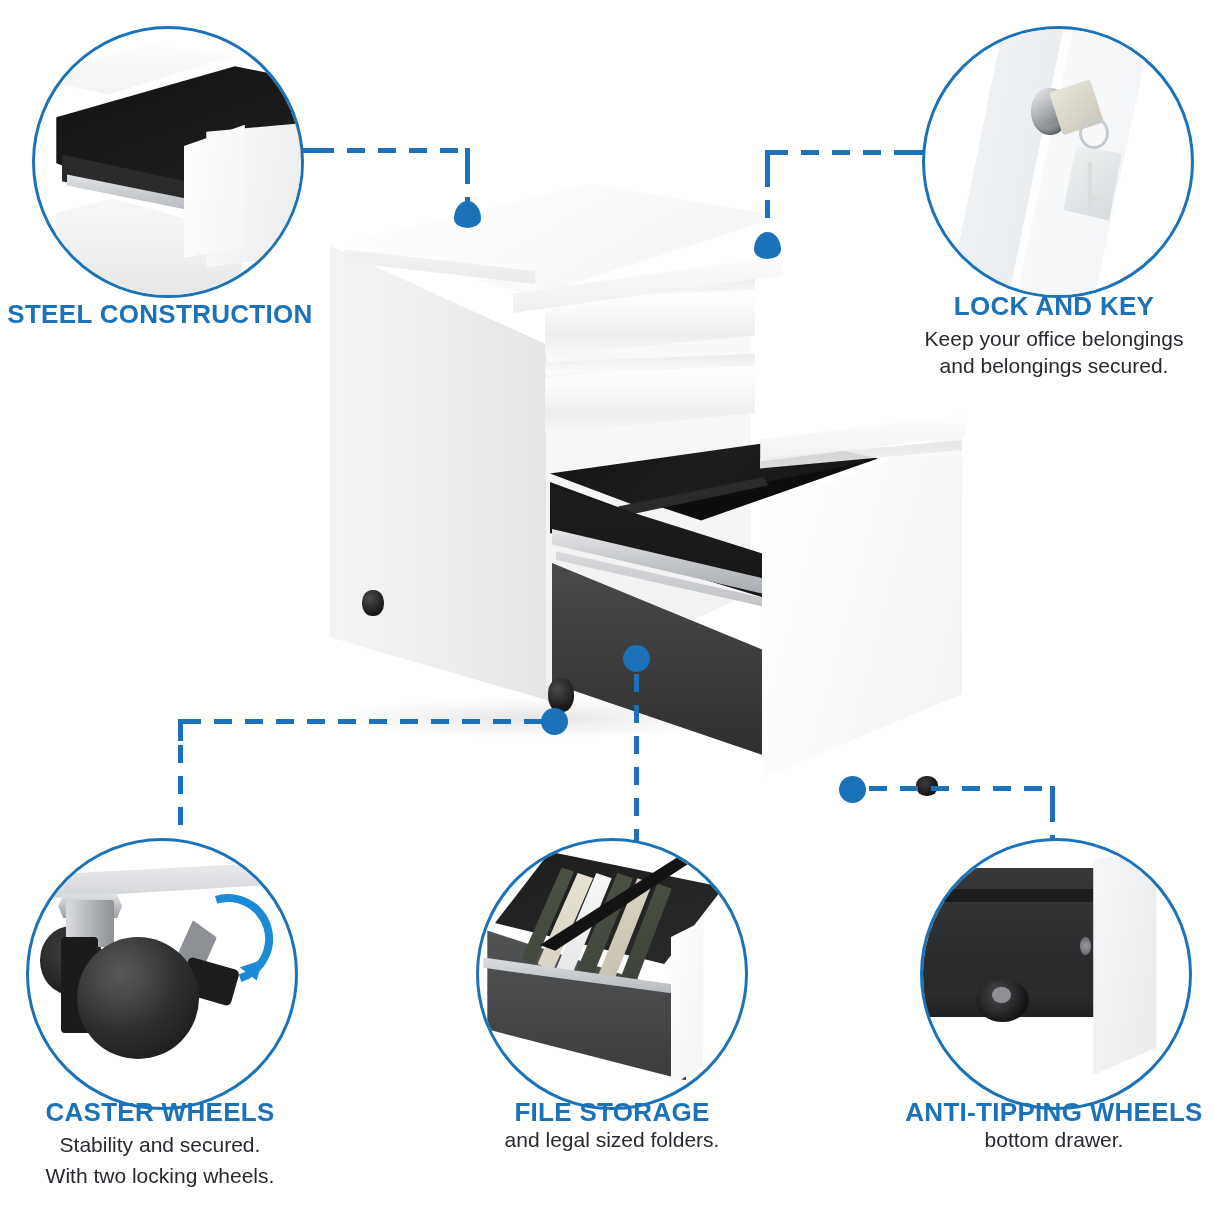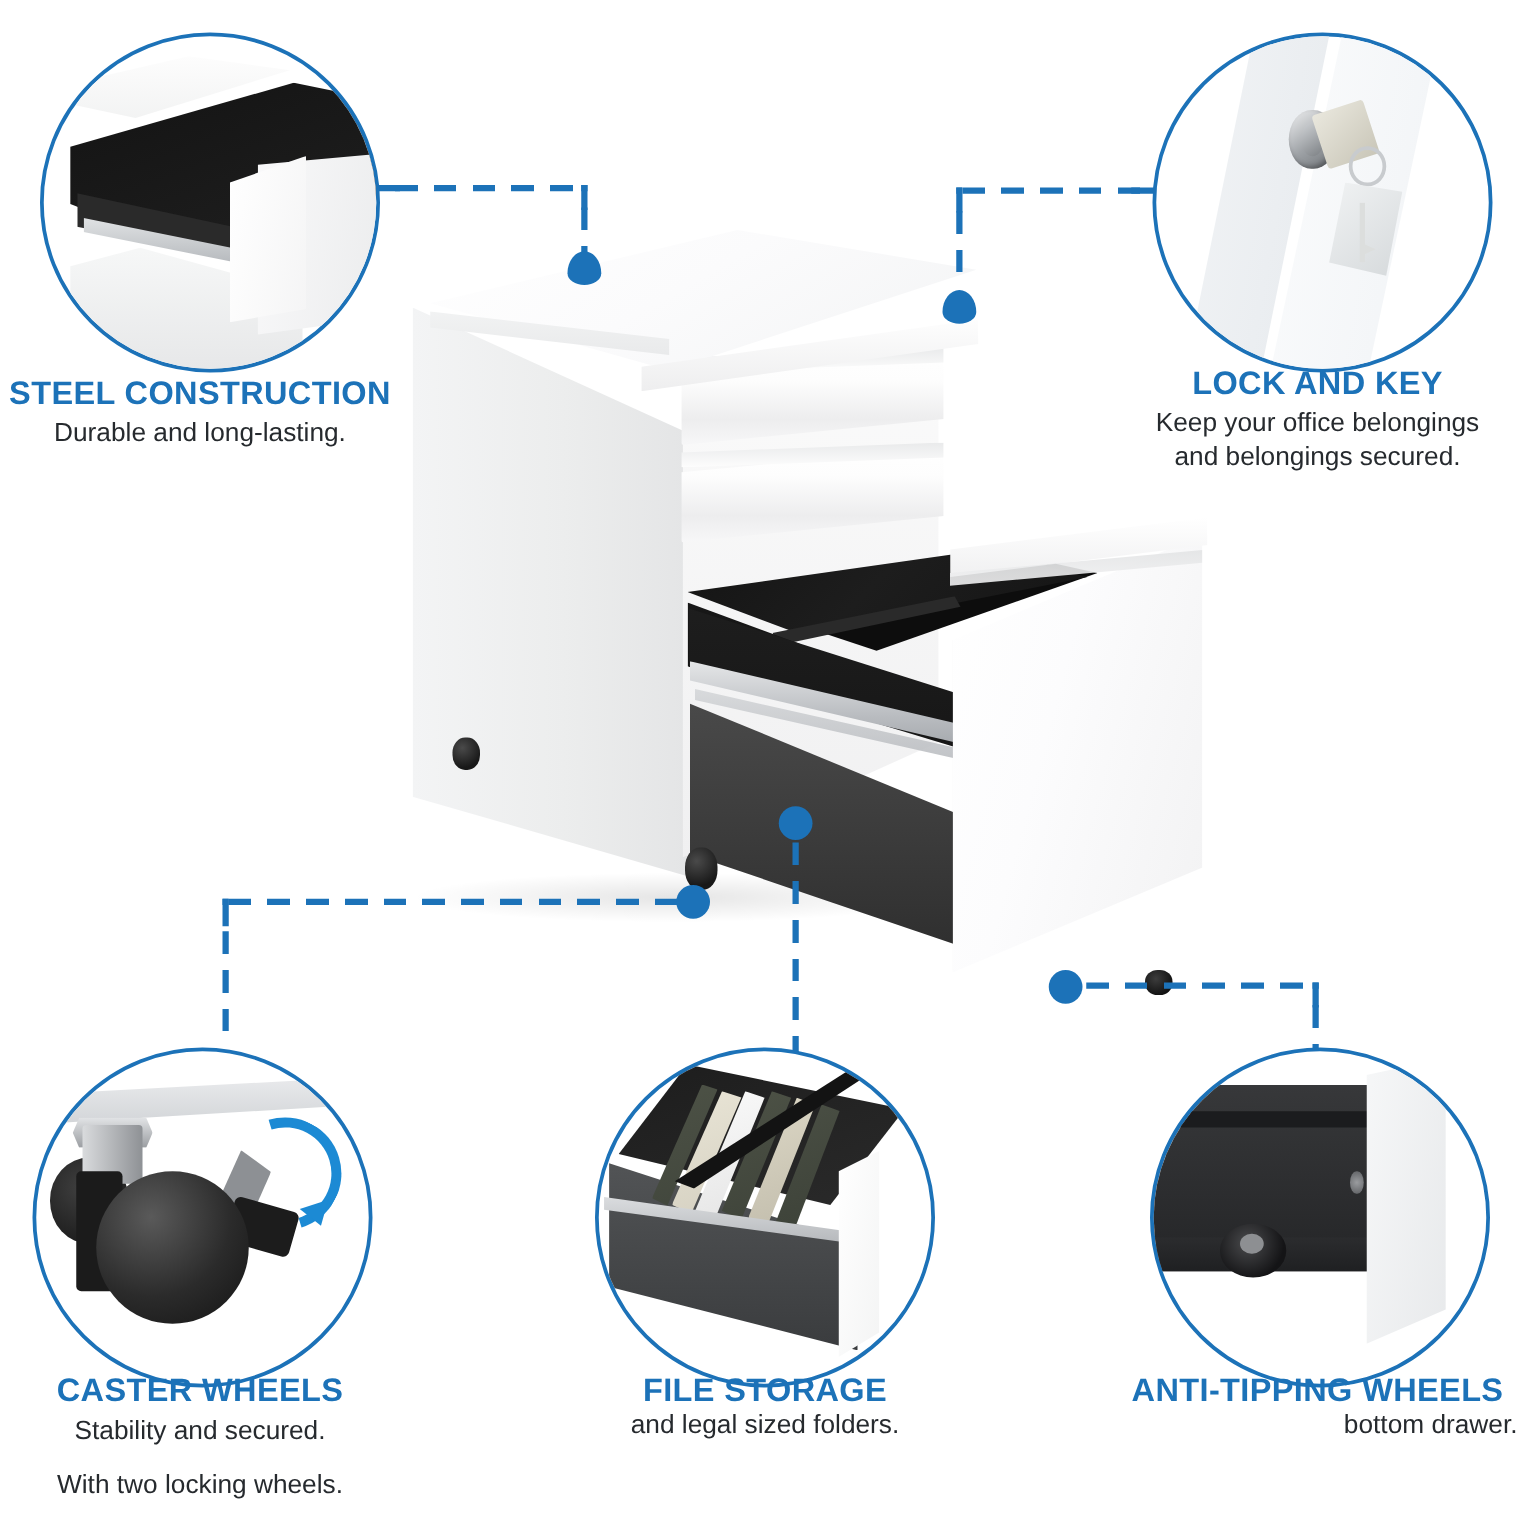--- a/index.html
+++ b/index.html
@@ -368,21 +368,20 @@
       <div class="c1-topwhite"></div>
       <div class="c1-black"></div>
       <div class="c1-dark2"></div>
       <div class="c1-rail"></div>
       <div class="c1-front2"></div>
       <div class="c1-front"></div>
     </div>
   </div>
   <div class="feature-text" style="left:0px; top:300px; width:320px;">
     <div class="feature-title">STEEL CONSTRUCTION</div>
-    <div class="feature-desc">Durable and long-lasting.</div>
   </div>
 
   <div class="callout-circle" style="left:922px; top:26px; width:272px; height:272px;">
     <div class="art">
       <div class="c2-panelA"></div>
       <div class="c2-panelB"></div>
       <div class="c2-lock"></div>
       <div class="c2-lock-core"></div>
       <div class="c2-keyblade"></div>
       <div class="c2-keyring"></div>
@@ -406,21 +405,21 @@
       <div class="c3-lockgrey"></div>
       <div class="c3-lockblk"></div>
       <div class="c3-wheel"></div>
       <div class="c3-arrow"></div>
       <div class="c3-arrowhead"></div>
     </div>
   </div>
   <div class="feature-text" style="left:0px; top:1098px; width:320px;">
     <div class="feature-title">CASTER WHEELS</div>
     <div class="feature-desc">Stability and secured.</div>
-    <div class="feature-desc" style="margin-top:16px;text-align:center;">With two locking wheels.</div>
+    <div class="feature-desc" style="margin-top:4px;text-align:center;">With two locking wheels.</div>
   </div>
 
   <div class="callout-circle" style="left:476px; top:838px; width:272px; height:272px;">
     <div class="art">
       <div class="c4-drawerbox"></div>
       <div class="c4-tray"></div>
       <div class="c4-f1"></div>
       <div class="c4-f2"></div>
       <div class="c4-f3"></div>
       <div class="c4-f4"></div>
@@ -442,16 +441,16 @@
       <div class="c5-blackgroove"></div>
       <div class="c5-blackbtm"></div>
       <div class="c5-wheel"></div>
       <div class="c5-wheelhub"></div>
       <div class="c5-white"></div>
       <div class="c5-screw"></div>
     </div>
   </div>
   <div class="feature-text" style="left:894px; top:1098px; width:320px;">
     <div class="feature-title">ANTI-TIPPING WHEELS</div>
-    <div class="feature-desc" style="margin-top:0;text-align:right;">bottom drawer.</div>
+    <div class="feature-desc" style="margin-top:0;">bottom drawer.</div>
   </div>
 
 </div>
 
 </body></html>

